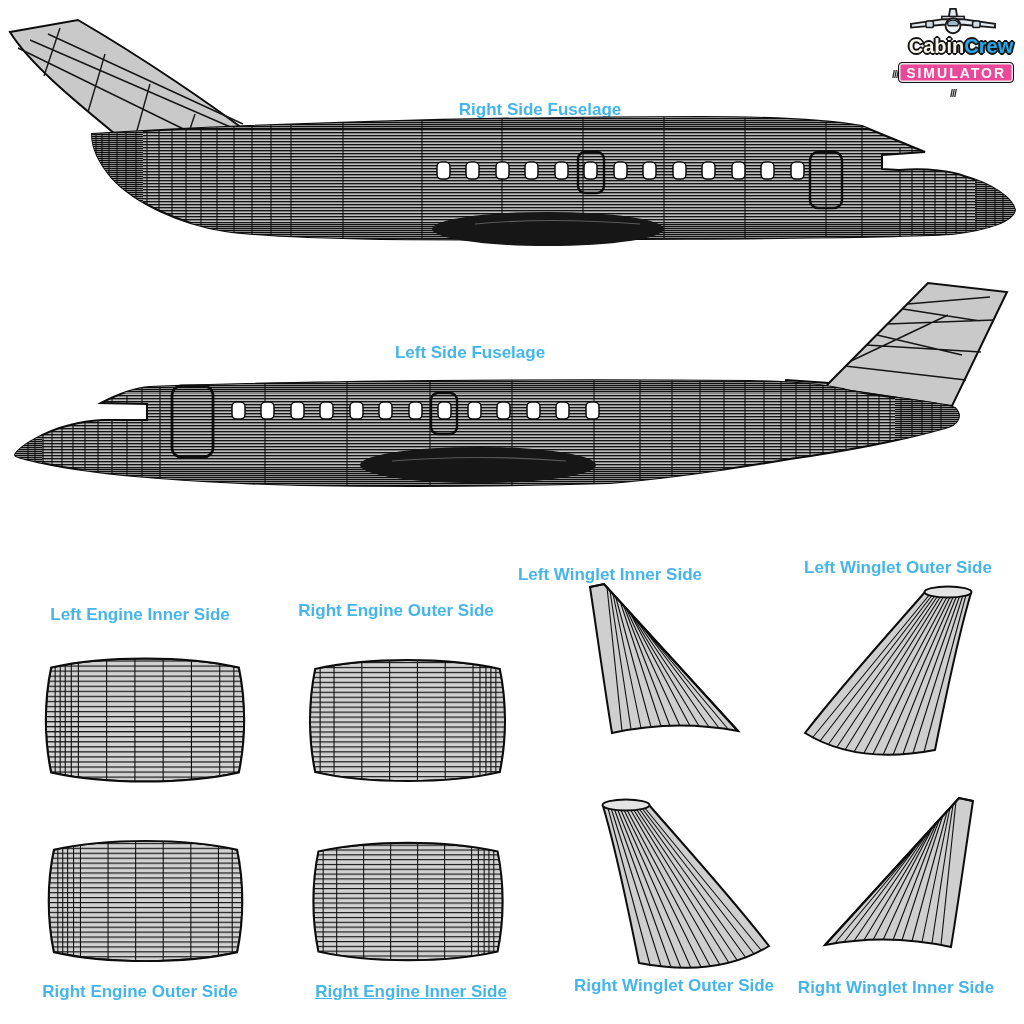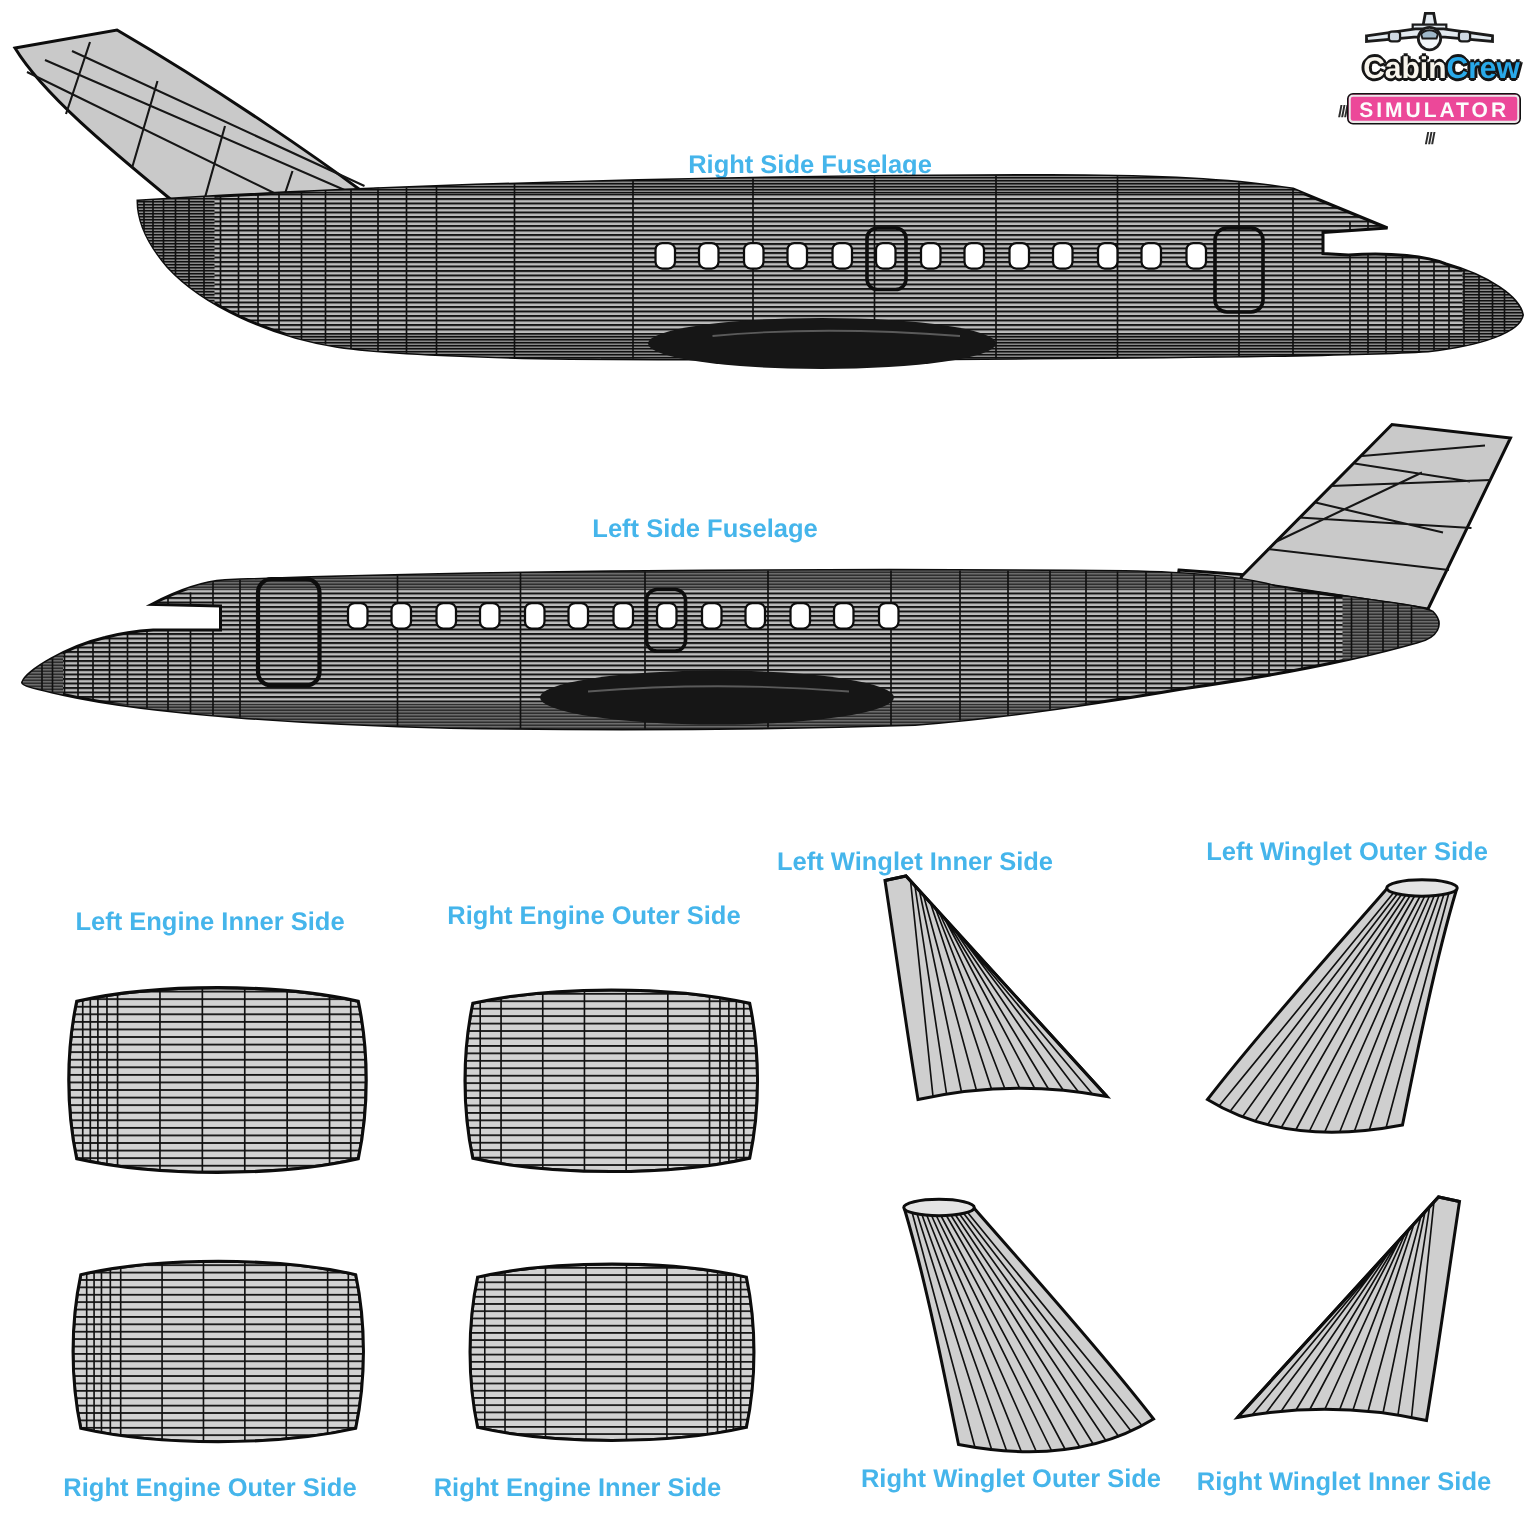--- a/index.html
+++ b/index.html
@@ -87,21 +87,21 @@
     <div><span class="bslash">///</span><span class="banner">SIMULATOR</span><span class="bslash">///</span></div>
   </div>
 
   <div class="abs ctr slabel" style="left:540px;top:100px;">Right Side Fuselage</div>
   <div class="abs ctr slabel" style="left:470px;top:343px;text-align:center;">Left Side Fuselage</div>
   <div class="abs ctr slabel" style="left:140px;top:605px;">Left Engine Inner Side</div>
   <div class="abs ctr slabel" style="left:396px;top:601px;">Right Engine Outer Side</div>
   <div class="abs ctr slabel" style="left:610px;top:541px;margin-top:24px;">Left Winglet Inner Side</div>
   <div class="abs ctr slabel" style="left:898px;top:538px;margin-top:20px;">Left Winglet Outer Side</div>
   <div class="abs ctr slabel" style="left:140px;top:982px;">Right Engine Outer Side</div>
-  <div class="abs ctr slabel" style="left:385px;top:982px;">Right Engine Inner Side</div>
+  <div class="abs ctr slabel" style="left:411px;top:982px;text-decoration:underline;">Right Engine Inner Side</div>
   <div class="abs ctr slabel" style="left:674px;top:976px;">Right Winglet Outer Side</div>
   <div class="abs ctr slabel" style="left:896px;top:978px;">Right Winglet Inner Side</div>
 
   <svg class="abs" style="left:0;top:18px;" width="1024" height="240" viewBox="0 0 1024 240">
     <defs>
       <clipPath id="cpR">
           <path d="M92,116 C250,106 480,99 700,99 C770,99 826,102 862,108 L925,134 L882,137 L882,151 L899,152 C928,150 952,153 964,158 C992,166 1013,180 1015,192 C1013,203 988,212 952,216 C870,221 520,222 380,221 C320,220 260,218 225,213 C180,206 135,185 112,160 C100,146 92,132 92,116 Z"></path>
         </clipPath>
     </defs>
 

